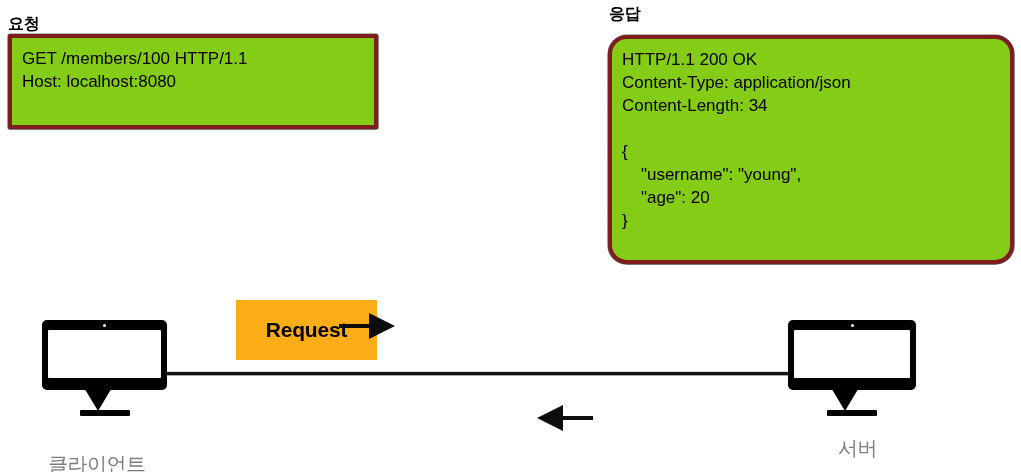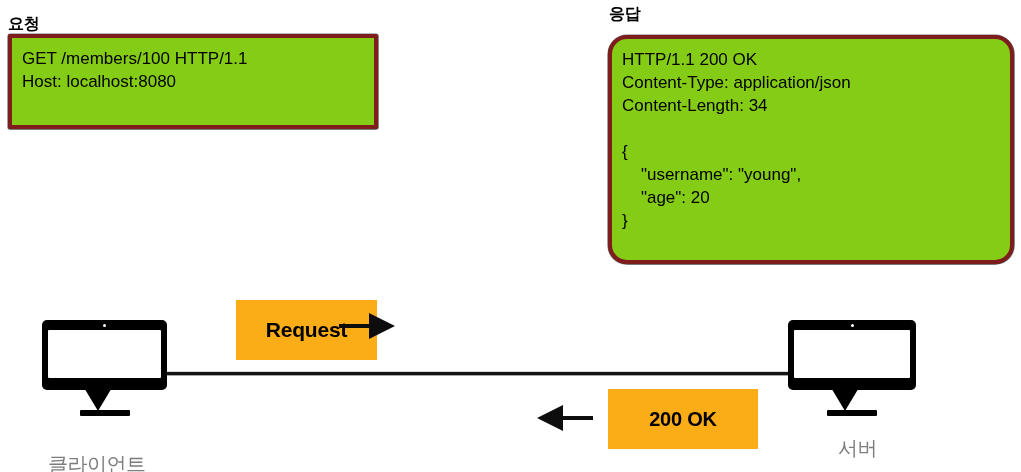--- a/index.html
+++ b/index.html
@@ -243,21 +243,18 @@
   <div class="endpoint-label" id="label-server">서버</div>
 
   <div class="chip" id="chip-request">
     <span>Request</span>
   </div>
   <div class="arrow" id="arrow-request">
     <div class="shaft"></div>
     <div class="head"></div>
   </div>
 
-  <div class="chip" id="chip-response">
-    <span>200 OK</span>
-  </div>
   <div class="arrow" id="arrow-response">
     <div class="shaft"></div>
     <div class="head"></div>
   </div>
 
 </div>
 
 </body></html>

